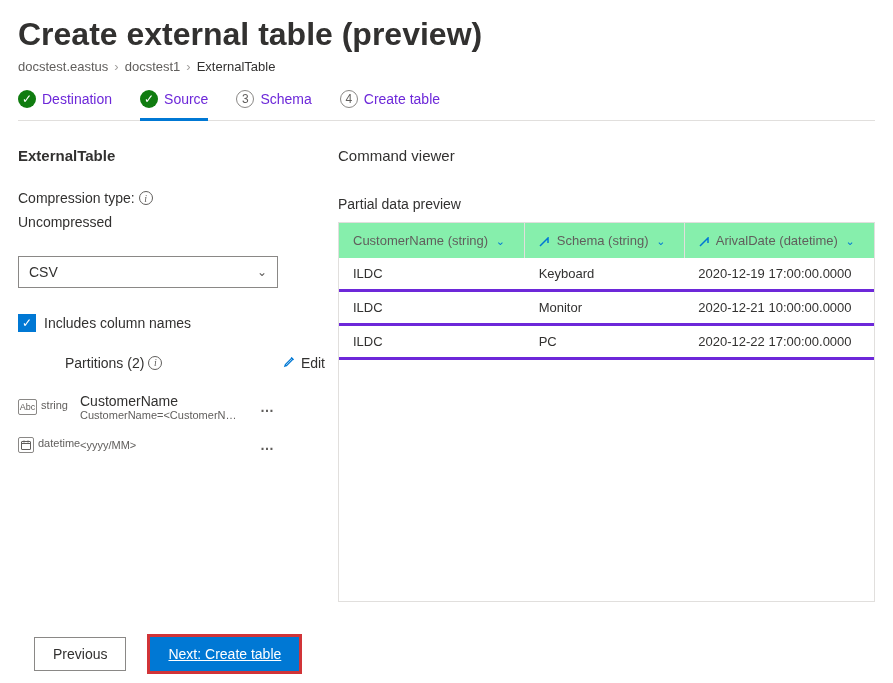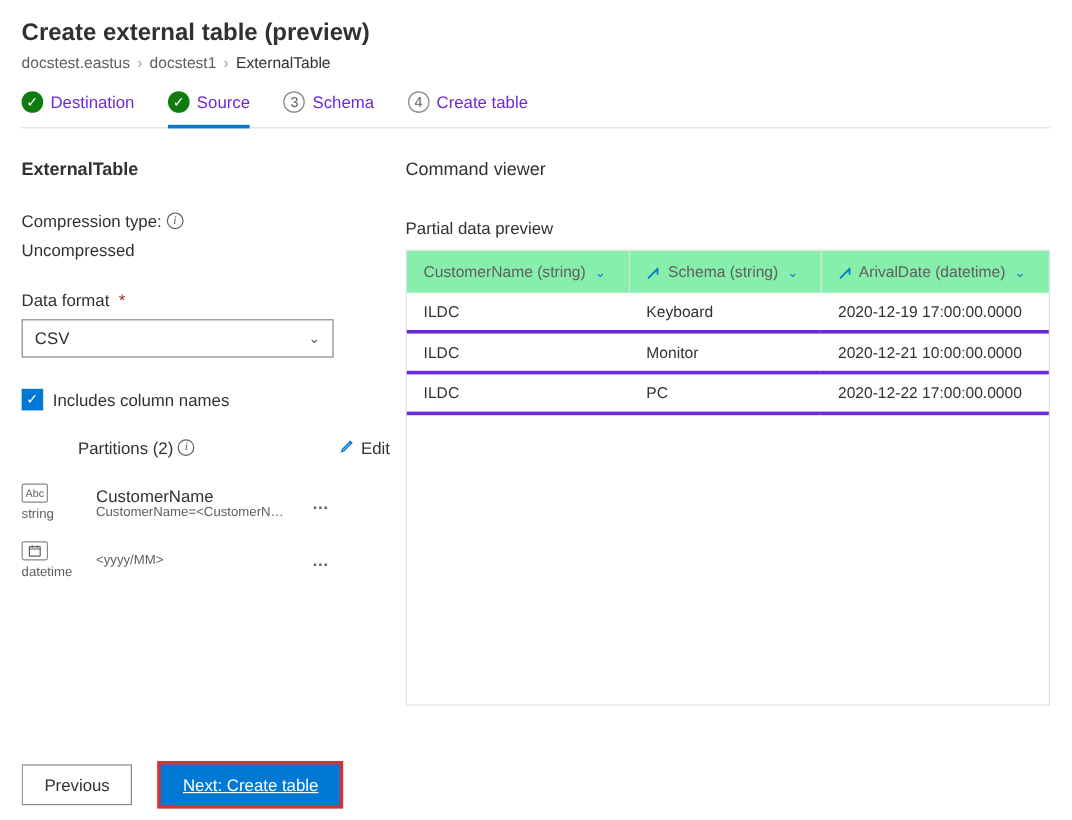--- a/index.html
+++ b/index.html
@@ -6,21 +6,21 @@
   body {
     margin: 0;
     padding: 12px 18px;
     font-family: "Segoe UI", Arial, sans-serif;
     font-size: 14px;
     color: #323130;
     background: #fff;
     width: 893px;
   }
   .page-title {
-    font-size: 20px;
+    font-size: 32px;
     font-weight: 600;
     margin: 4px 0 6px;
   }
   .breadcrumb {
     color: #605e5c;
     font-size: 13px;
     display: flex;
     align-items: center;
     gap: 6px;
     margin-bottom: 10px;
@@ -84,21 +84,21 @@
   .partitions-head {
     display: flex; align-items: center; justify-content: space-between;
     width: 260px; margin-bottom: 14px; margin-left: 47px;
   }
   .edit-link { color: #323130; font-size: 14px; cursor: pointer; display: flex; align-items: center; gap: 4px; }
   .pencil { color: #0078d4; }
   .partition {
     display: flex; align-items: center; width: 260px;
     padding: 8px 0; gap: 12px;
   }
-  .part-type { font-size: 11px; color: #605e5c; width: 50px; display:flex; flex-direction:column; align-items:flex-start; gap:4px;}
+  .part-type { font-size: 11px; color: #605e5c; width: 50px; display:flex; flex-direction:row; align-items:flex-start; gap:4px;}
   .type-box {
     border: 1px solid #8a8886; width: 22px; height: 16px;
     display:inline-flex; align-items:center; justify-content:center; font-size:9px; border-radius:2px;
   }
   .part-main { flex: 1; overflow:hidden;}
   .part-name { font-size: 14px; }
   .part-sub { font-size: 11px; color: #605e5c; white-space: nowrap; overflow: hidden; text-overflow: ellipsis; max-width: 160px;}
   .dots { color: #605e5c; cursor: pointer; padding: 0 4px; font-weight:bold;}
   .right-section-title { font-size: 15px; margin-bottom: 32px; }
   .preview-label { font-size: 14px; margin-bottom: 10px; }
@@ -124,21 +124,21 @@
   }
   .col-new svg { display:block;}
   td {
     padding: 8px 14px;
     border-bottom: 3px solid #6d28d9;
     font-size: 13px;
   }
   .footer {
     position: fixed;
     bottom: 12px;
-    left: 18px;
+    left: 34px;
     display: flex; gap: 24px;
   }
   .btn {
     height: 34px; padding: 0 18px; font-size: 14px;
     display: inline-flex; align-items: center; justify-content: center;
     cursor: pointer;
   }
   .btn-secondary { border: 1px solid #8a8886; background: #fff; }
   .btn-primary {
     background: #0078d4; color: #fff; border: none;
@@ -181,24 +181,20 @@
 <div class="content">
   <div class="left">
     <div class="section-title">ExternalTable</div>
 
     <div class="field-label">
       <span>Compression type:</span>
       <span class="info-icon">i</span>
     </div>
     <div class="static-val">Uncompressed</div>
 
-    <div class="field-label">
-      <span>Data format</span>
-        <span class="req">&nbsp;*</span>
-    </div>
     <div class="dropdown">
       <span>CSV</span>
       <span class="chev">⌄</span>
     </div>
 
     <div class="checkbox-row">
       <span class="checkbox">✓</span>
       <span>Includes column names</span>
     </div>
 

